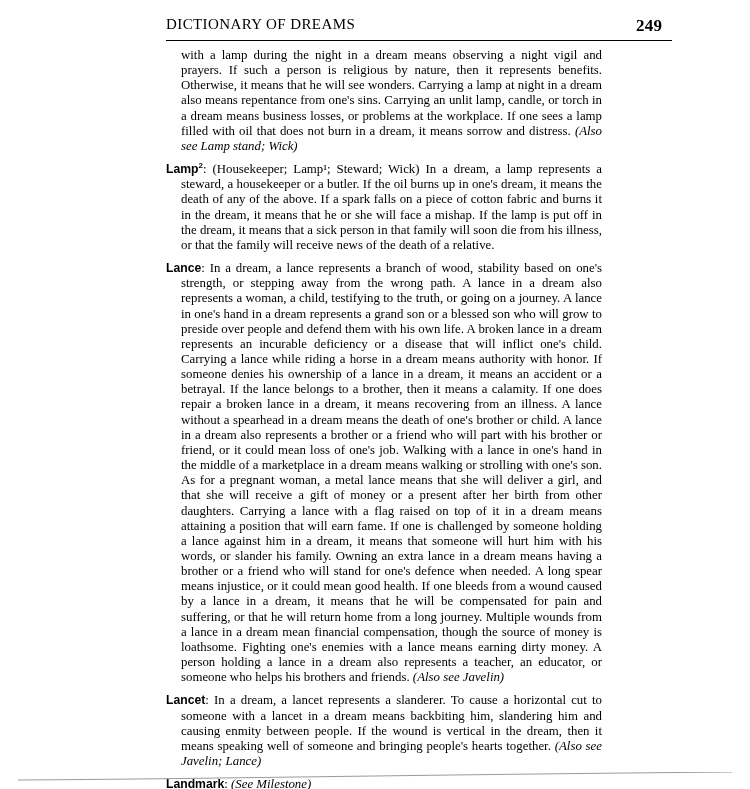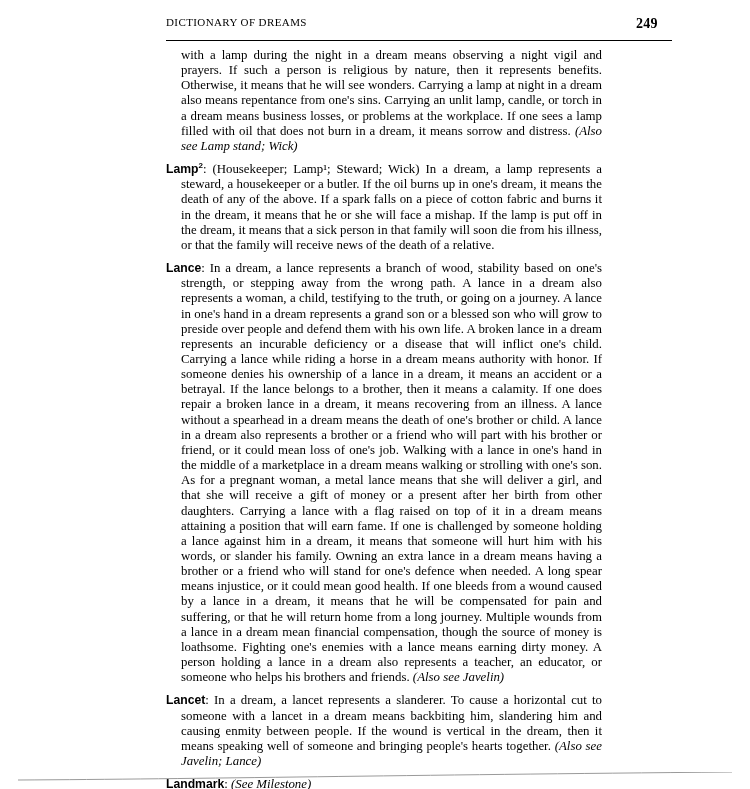--- a/index.html
+++ b/index.html
@@ -36,29 +36,29 @@
   
   .running-head {
     position: relative;
     height: 22px;
     width: 506px;
   }
   .running-head .title {
     position: absolute;
     left: 0;
     top: 0;
-    font-size: 11px;
+    font-size: 15px;
     letter-spacing: 0.4px;
     white-space: nowrap;
   }
   .running-head .folio {
     position: absolute;
     left: 470px;
     top: 0;
-    font-size: 14px;
+    font-size: 17px;
     font-weight: bold;
     letter-spacing: 0.2px;
     white-space: nowrap;
   }
   .head-rule {
     width: 506px;
     height: 0;
     border-top: 1.6px solid #000;
     margin-top: 2px;
     margin-bottom: 7px;

